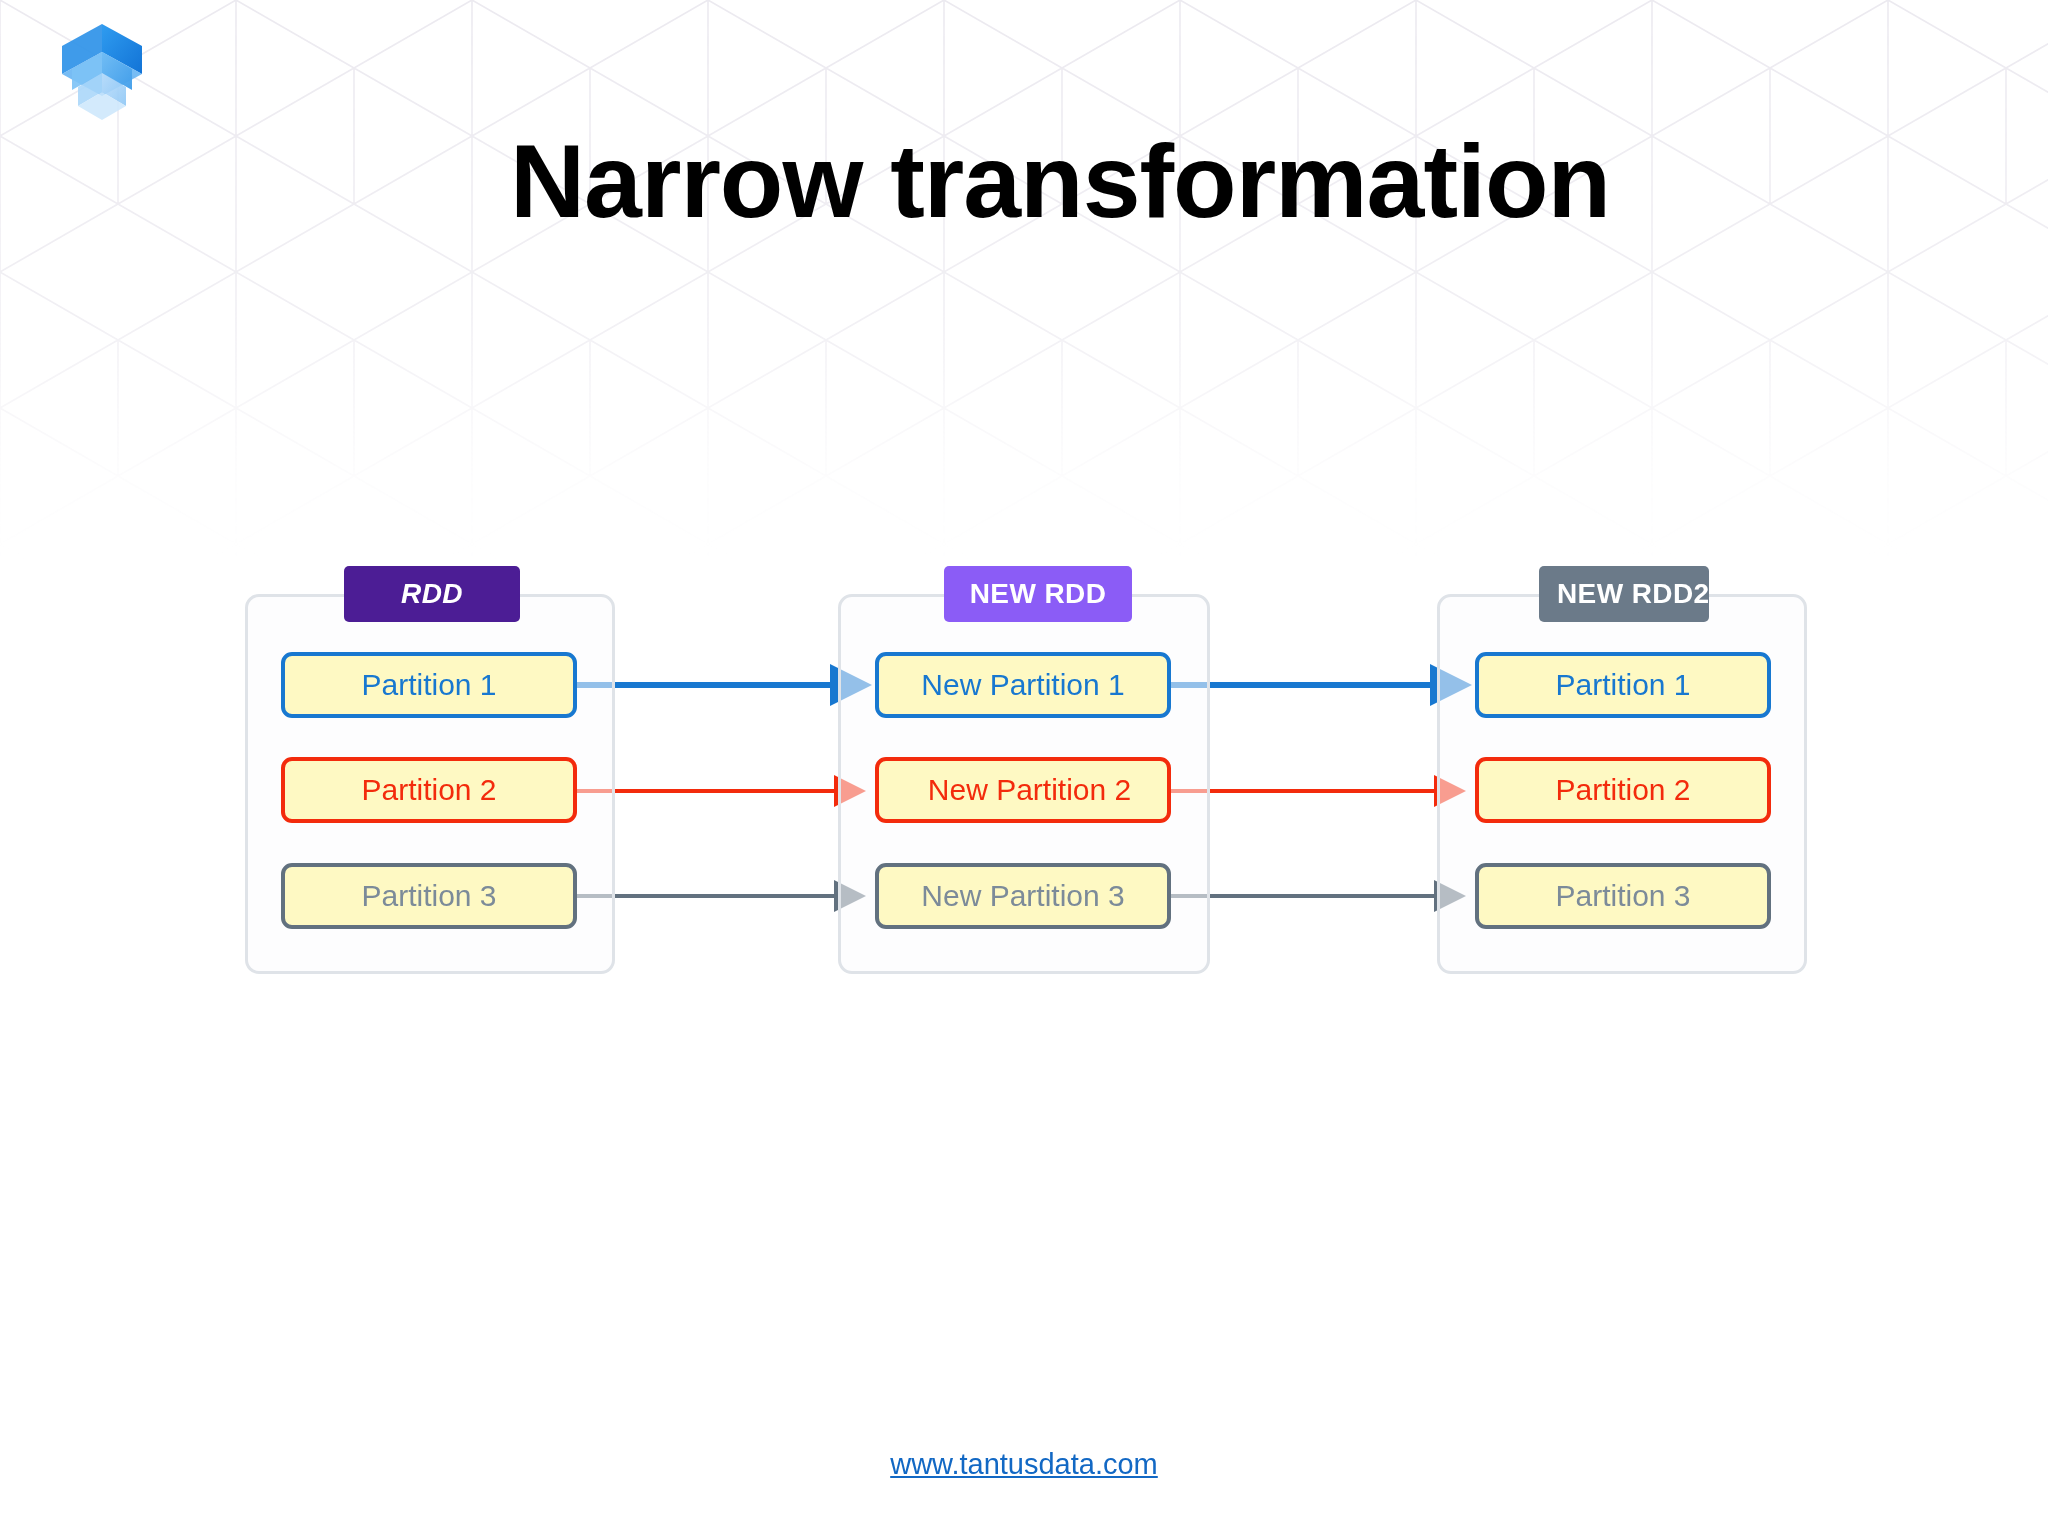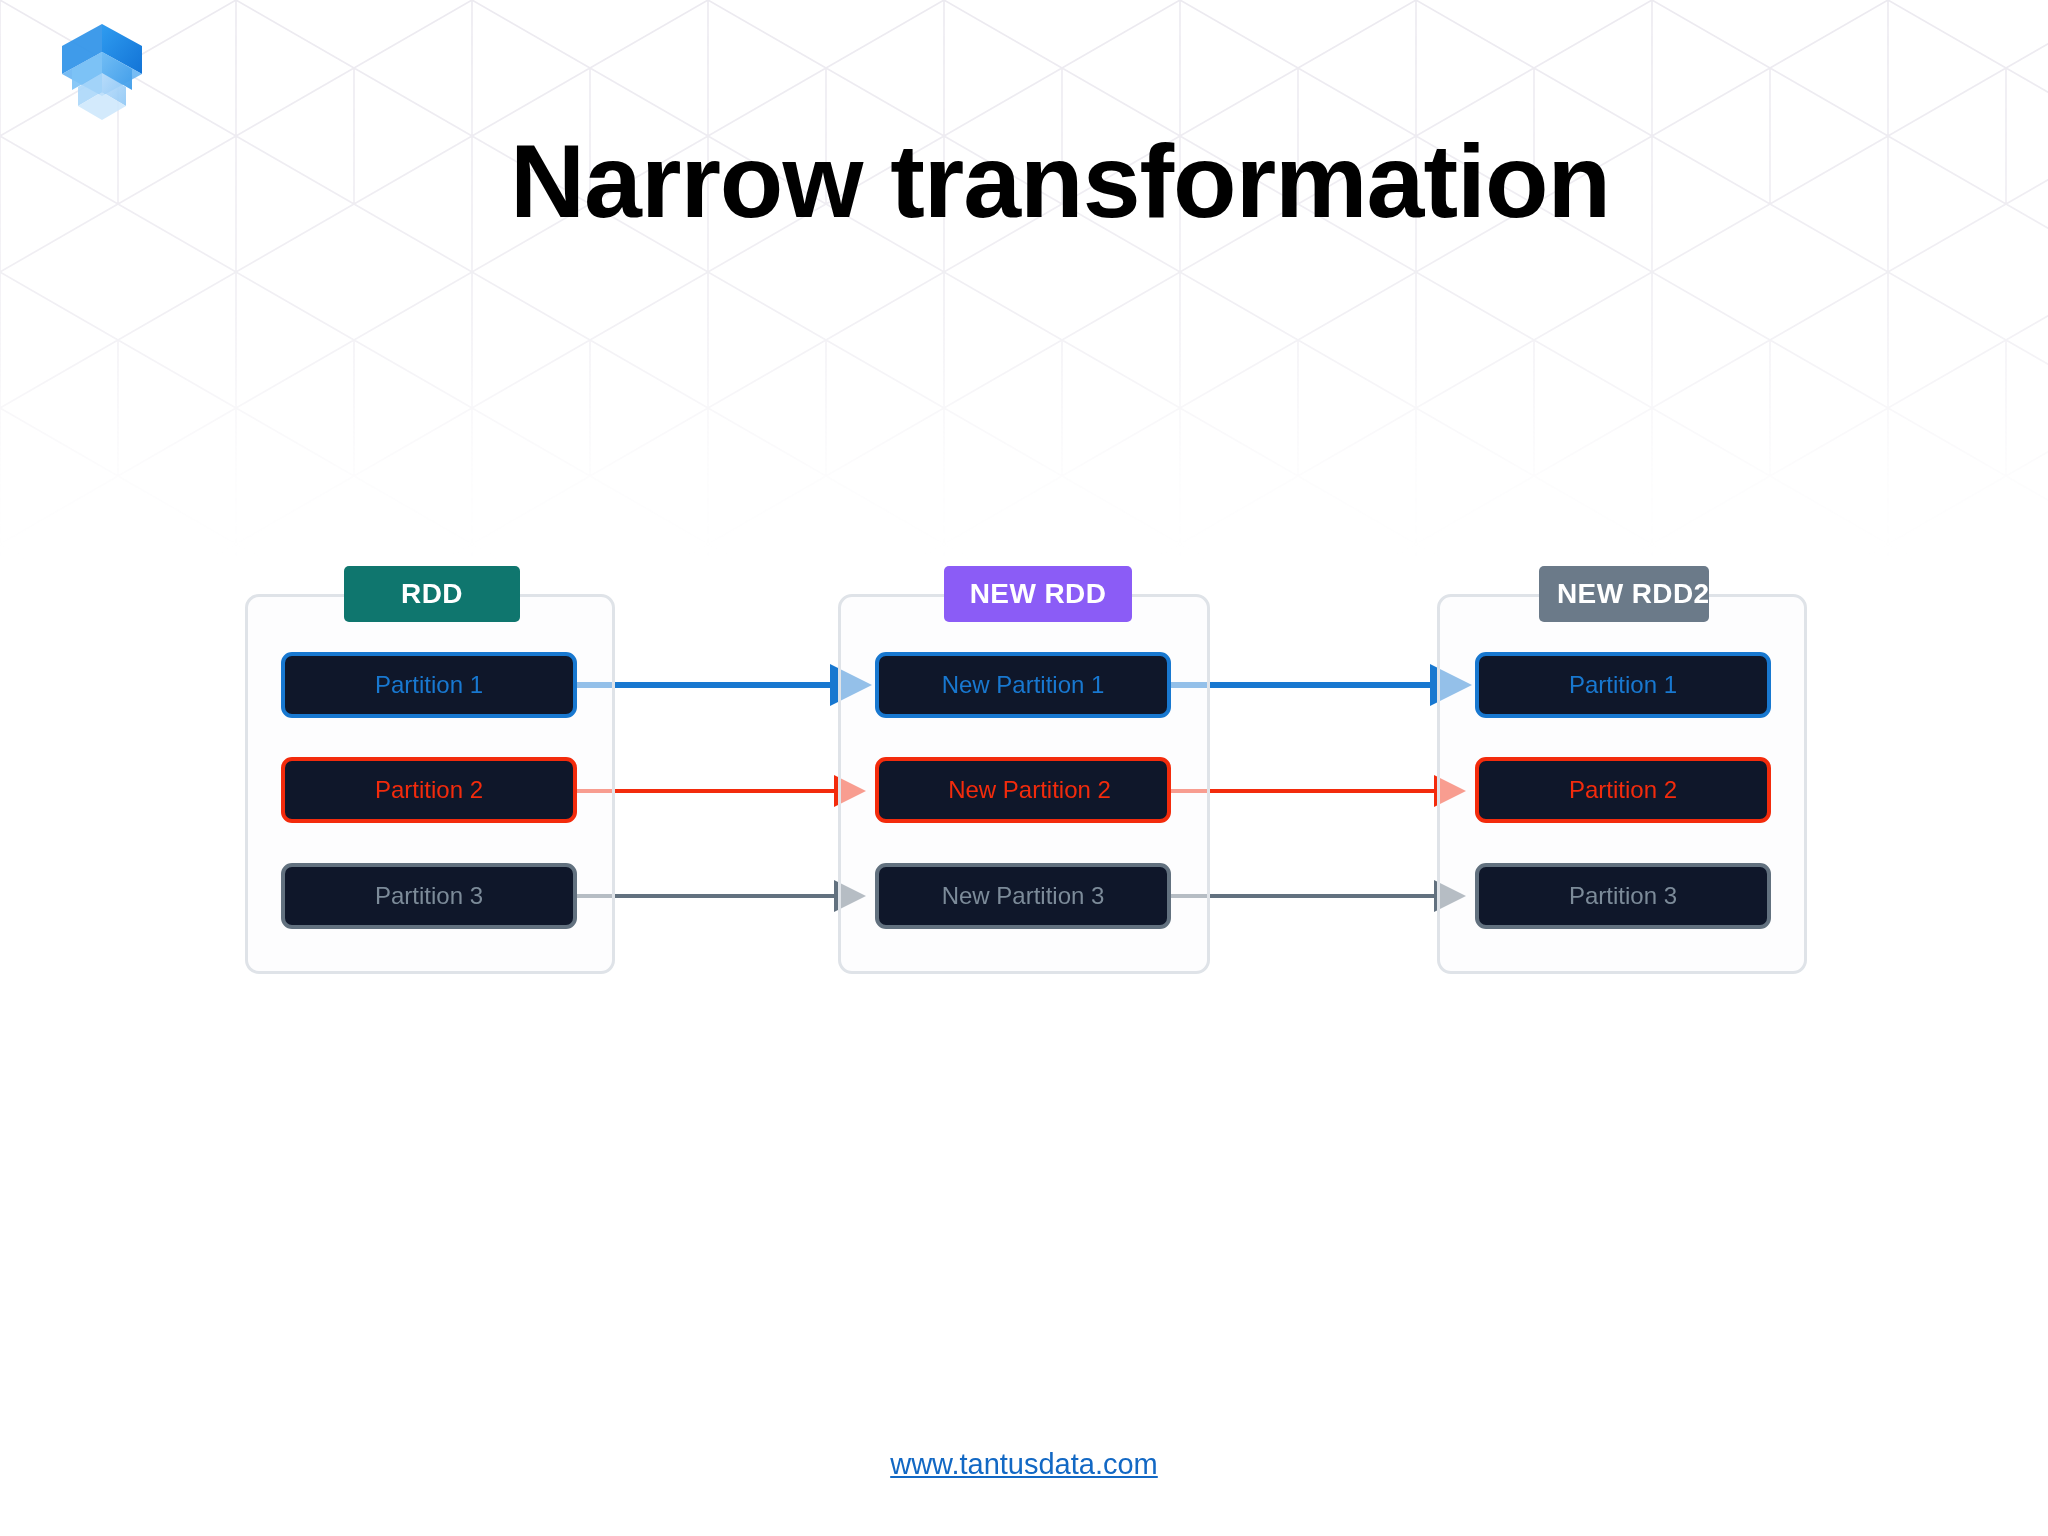--- a/index.html
+++ b/index.html
@@ -81,26 +81,26 @@
     box-sizing: border-box;
     padding: 0 18px;
     white-space: nowrap;
   }
 
   .part-box {
     position: absolute;
     border-width: 4px;
     border-style: solid;
     border-radius: 11px;
-    background: #0f172a;
+    background: #fef9c3;
     box-sizing: border-box;
     display: flex;
     align-items: center;
     justify-content: center;
-    font-size: 24px;
+    font-size: 30px;
     white-space: nowrap;
   }
 
   .conn-layer {
     position: absolute;
     left: 0; top: 0;
     width: 2048px;
     height: 1536px;
     pointer-events: none;
   }
@@ -189,21 +189,21 @@
       <line x1="577" y1="685" x2="866" y2="685" stroke="#1878D0" stroke-width="6" marker-end="url(#ah-blue)"></line>
       <line x1="577" y1="791" x2="862" y2="791" stroke="#F32B0C" stroke-width="4" marker-end="url(#ah-red)"></line>
       <line x1="577" y1="896" x2="862" y2="896" stroke="#62717F" stroke-width="4" marker-end="url(#ah-gray)"></line>
 
       <line x1="1171" y1="685" x2="1466" y2="685" stroke="#1878D0" stroke-width="6" marker-end="url(#ah-blue)"></line>
       <line x1="1171" y1="791" x2="1462" y2="791" stroke="#F32B0C" stroke-width="4" marker-end="url(#ah-red)"></line>
       <line x1="1171" y1="896" x2="1462" y2="896" stroke="#62717F" stroke-width="4" marker-end="url(#ah-gray)"></line>
     </svg>
 
     <div class="group-box" style="left:245px; top:594px; width:370px; height:380px;"></div>
-    <div class="group-badge" style="left:344px; top:566px; width:176px; background:#0f766e;">RDD</div>
+    <div class="group-badge" style="left:344px; top:566px; width:176px; background:#4c1d95;font-style:italic;">RDD</div>
 
     <div class="part-box" style="left:281px; top:652px; width:296px; height:66px; border-color:#1878D0; color:#1878D0;">
       <span>Partition 1</span>
     </div>
     <div class="part-box" style="left:281px; top:757px; width:296px; height:66px; border-color:#F32B0C; color:#F32B0C;">
       <span>Partition 2</span>
     </div>
     <div class="part-box" style="left:281px; top:863px; width:296px; height:66px; border-color:#62717F; color:#7C8B99;">
       <span>Partition 3</span>
     </div>

